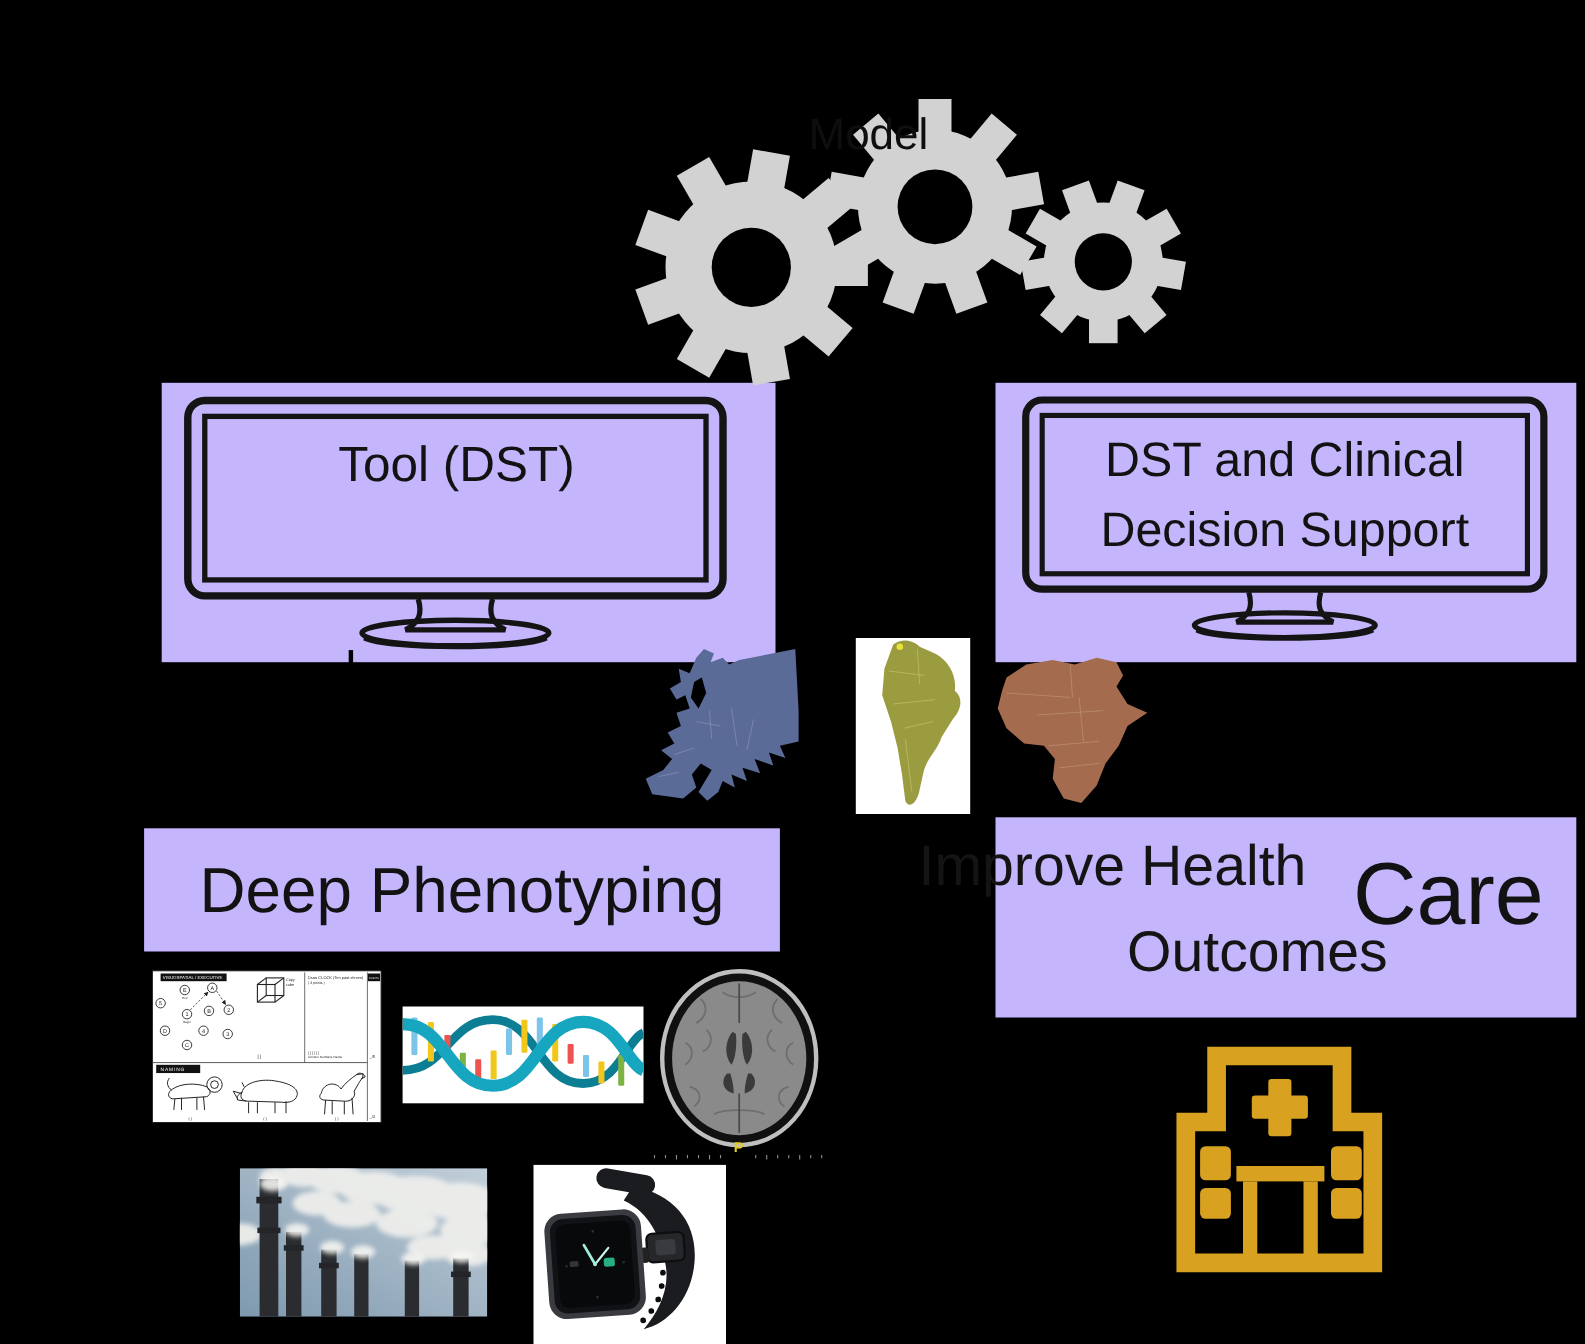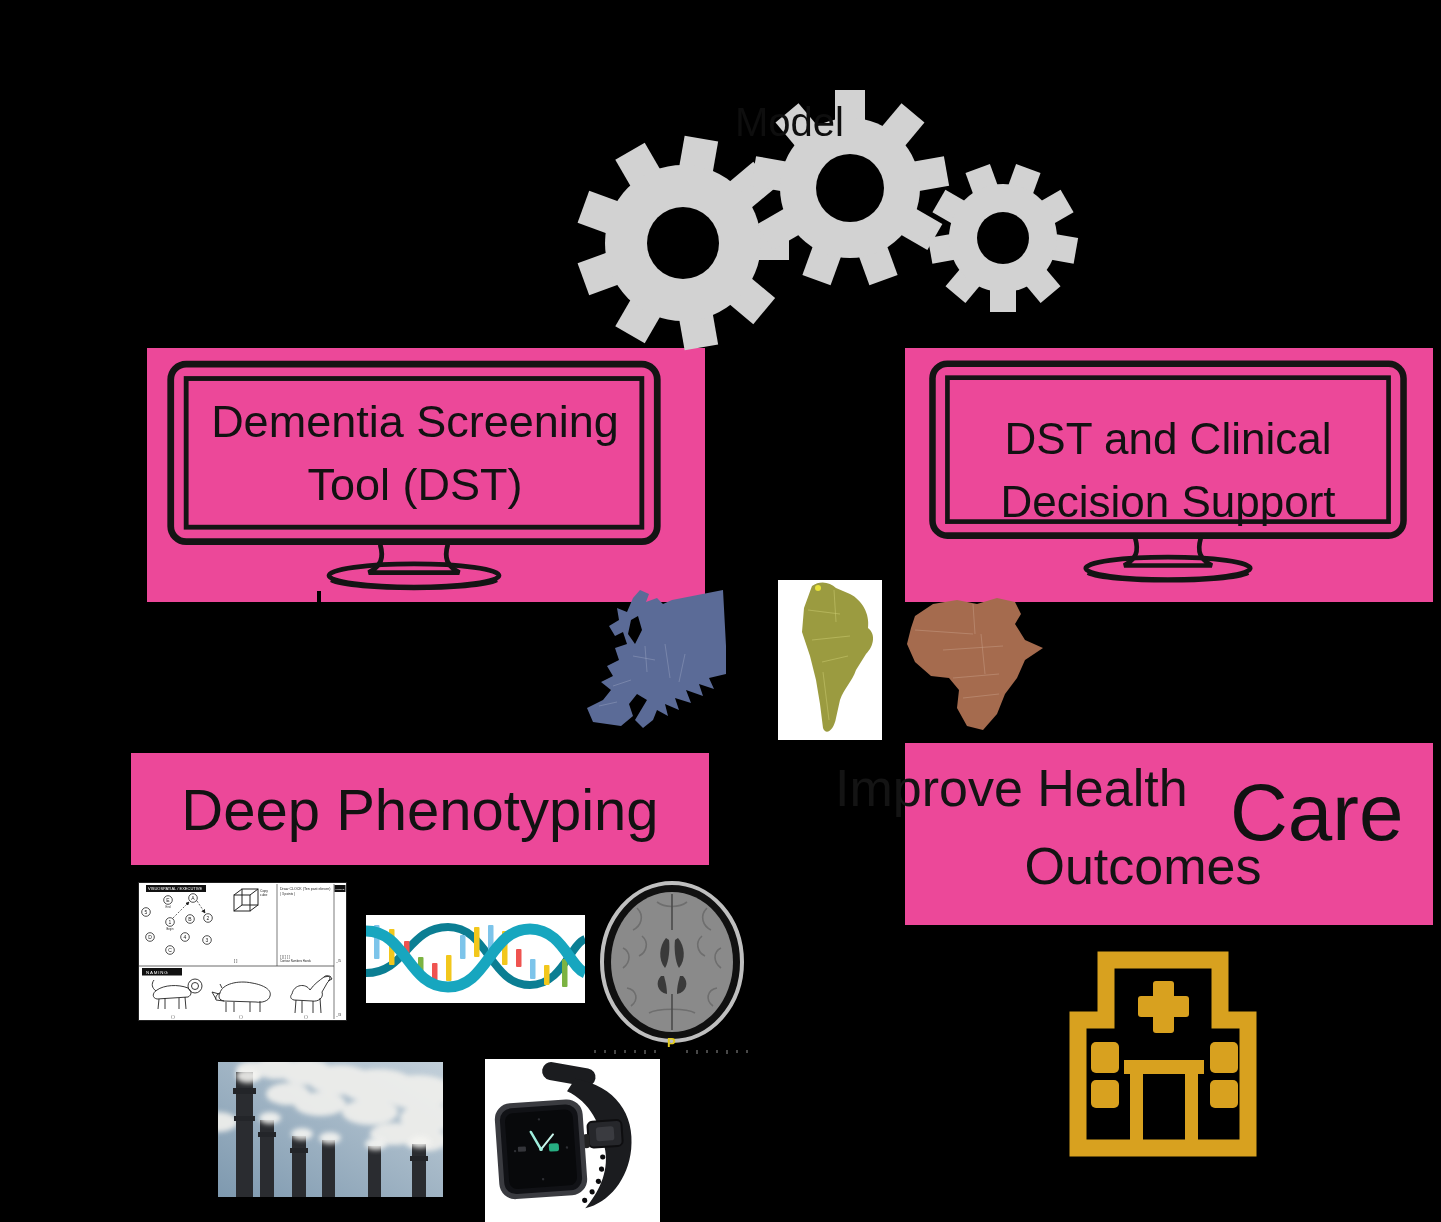--- a/index.html
+++ b/index.html
@@ -1,19 +1,19 @@
 <!DOCTYPE html>
 <html><head>
 <meta charset="utf-8">
 <style>
   html,body{margin:0;padding:0;background:#000;}
   #stage{position:relative;width:1441px;height:1222px;background:#000;overflow:hidden;
          font-family:"Liberation Sans", sans-serif;color:#141414;}
   .abs{position:absolute;}
-  .whitebox{background:#ec4899;}
+  .whitebox{background:#c4b5fd;}
   .mon-text{text-align:center;font-size:45px;line-height:63px;color:#121212;z-index:3;}
   .biglabel{font-size:58px;color:#121212;}
   .z1{z-index:1}.z2{z-index:2}.z3{z-index:3}.z4{z-index:4}.z5{z-index:5}
   svg text{font-family:"Liberation Sans", sans-serif;}
 </style>
 </head>
 <body>
 
 <div id="stage">
 
@@ -66,36 +66,35 @@
   <svg class="abs z2" style="left:163px;top:358px" width="502" height="238" viewBox="0 0 520 246">
     <g fill="none" stroke="#141414">
       <rect x="8" y="6" width="504" height="184" rx="16" stroke-width="7"></rect>
       <rect x="24" y="21" width="472" height="154" stroke-width="5"></rect>
       <path d="M225,193 C229,207 226,215 213,222 L307,222 C294,215 291,207 295,193" stroke-width="5"></path>
       <ellipse cx="260" cy="225" rx="88" ry="12" stroke-width="5"></ellipse>
       <path d="M174,230 C196,241 324,241 346,230" stroke-width="4"></path>
     </g>
   </svg>
   <div class="abs mon-text" style="left:170px;top:390px;width:490px;">
-    <div>Dementia Screening</div>
     <div>Tool (DST)</div>
   </div>
   <div class="abs z3" style="left:317px;top:591px;width:4px;height:17px;background:#000;"></div>
 
   <div class="abs whitebox z1" style="left:905px;top:348px;width:528px;height:254px;"></div>
   <svg class="abs z2" style="left:925px;top:358px" width="486" height="230" viewBox="0 0 520 246">
     <g fill="none" stroke="#141414">
       <rect x="8" y="6" width="504" height="184" rx="16" stroke-width="7"></rect>
       <rect x="24" y="21" width="472" height="154" stroke-width="5"></rect>
       <path d="M225,193 C229,207 226,215 213,222 L307,222 C294,215 291,207 295,193" stroke-width="5"></path>
       <ellipse cx="260" cy="225" rx="88" ry="12" stroke-width="5"></ellipse>
       <path d="M174,230 C196,241 324,241 346,230" stroke-width="4"></path>
     </g>
   </svg>
-  <div class="abs mon-text" style="left:935px;top:387px;width:466px;font-size:44px;margin-top:20px;">
+  <div class="abs mon-text" style="left:935px;top:387px;width:466px;font-size:44px;">
     <div>DST and Clinical</div>
     <div>Decision Support</div>
   </div>
 
   <svg class="abs z4" style="left:573px;top:586px" width="154" height="146" viewBox="0 0 154 146">
     <path fill-rule="evenodd" fill="#5B6B97" d="M60,12 L67,4 L76,8 L73,16 L84,12 L90,18 L99,14 L150,4 L153,60 L153,88 L136,92 L141,103 L126,98
          L130,110 L113,104 L118,117 L102,112 L106,124 L92,118 L95,130 L84,124 L80,134 L70,142 L62,134
          L68,124 L74,114 L64,108 L56,118 L60,130 L48,140 L20,136 L14,122 L30,114 L38,104 L28,96 L40,90
          L34,80 L46,74 L42,62 L54,58 L50,46 L42,50 L36,40 L46,34 L44,22 L54,26 Z
          M58,34 L65,30 L69,44 L62,58 L55,48 Z"></path>

